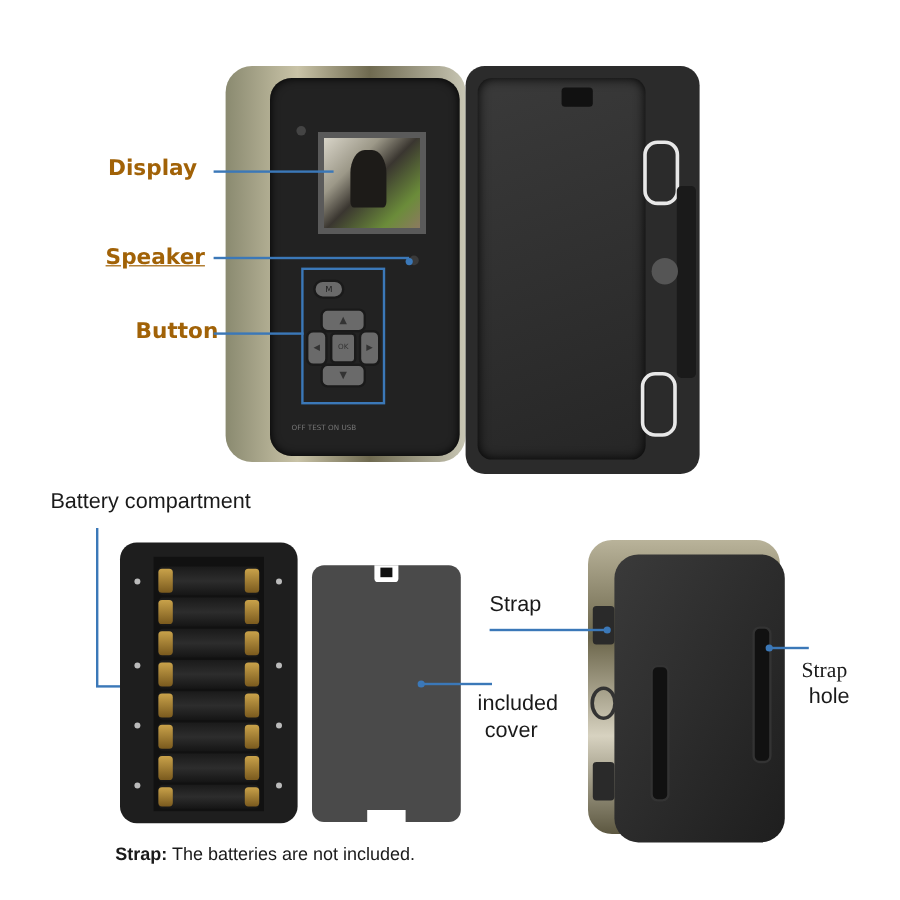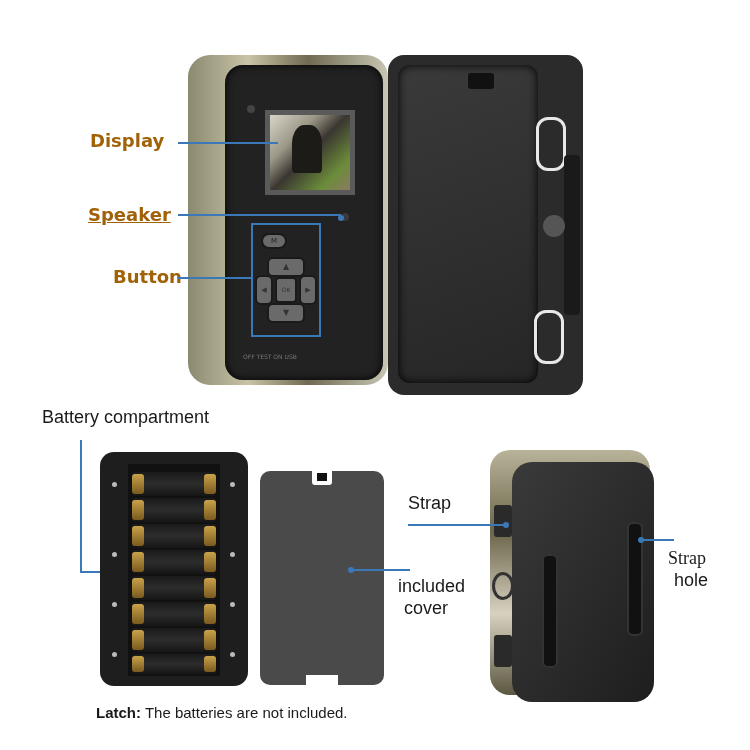--- a/index.html
+++ b/index.html
@@ -142,14 +142,14 @@
 <div class="abs label2" style="left:408px;top:493px;">Strap</div>
 <div class="line" style="left:408px;top:524px;width:98px;height:2px;"></div>
 <div class="dot" style="left:503px;top:522px;"></div>
 
 <div class="dot" style="left:638px;top:537px;"></div>
 <div class="line" style="left:642px;top:539px;width:32px;height:2px;"></div>
 <div class="abs label2" style="left:668px;top:548px;font-family:Liberation Serif, serif;">Strap</div>
 <div class="abs label2" style="left:674px;top:570px;">hole</div>
 
 <div class="abs" style="left:96px;top:704px;font-size:15px;color:#1a1a1a;white-space:nowrap;font-family:'Liberation Sans',sans-serif;">
-  <span style="font-weight:bold;">Latch:</span><span> The batteries are not included.</span>
+  <span style="font-weight:bold;">Strap:</span><span> The batteries are not included.</span>
 </div>
 
 </body></html>

